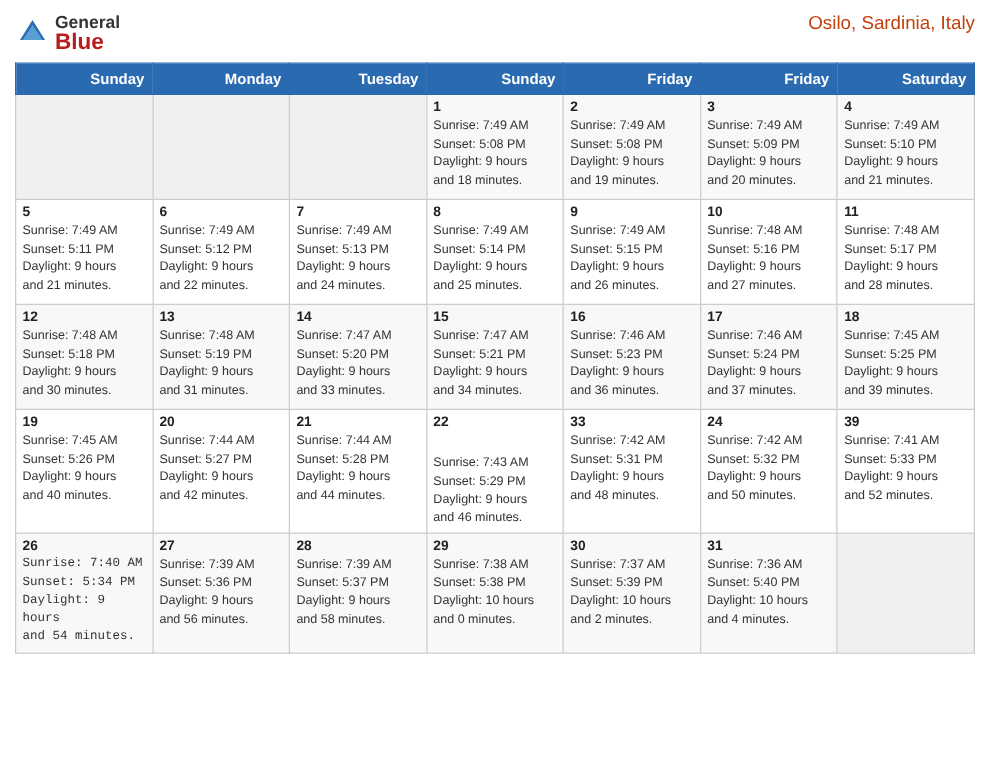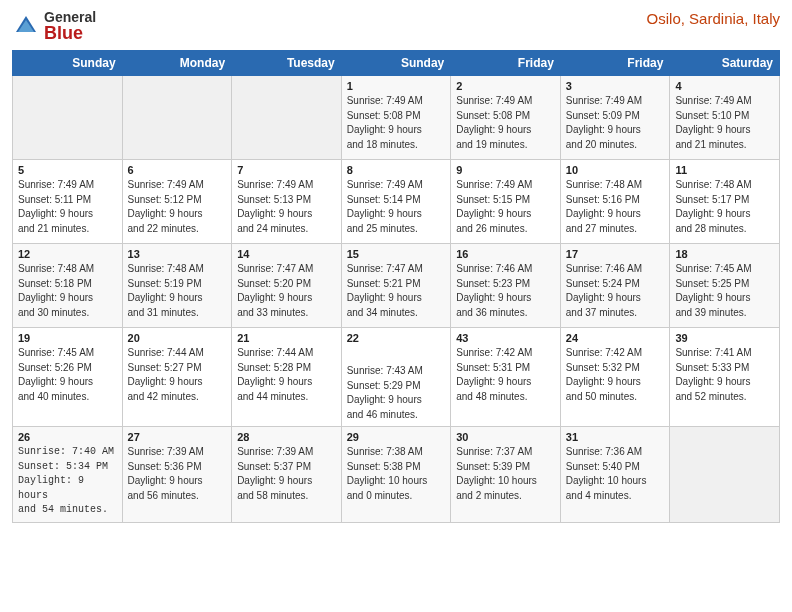--- a/index.html
+++ b/index.html
@@ -294,21 +294,21 @@
 and 44 minutes.</div>
           </td>
           <td>
             <span class="day-number">22</span>
             <div class="day-info" style="white-space: pre-line; margin-top: 20px;">Sunrise: 7:43 AM
 Sunset: 5:29 PM
 Daylight: 9 hours
 and 46 minutes.</div>
           </td>
           <td>
-            <span class="day-number">43</span>
+            <span class="day-number">33</span>
             <div class="day-info" style="white-space: pre-line;">Sunrise: 7:42 AM
 Sunset: 5:31 PM
 Daylight: 9 hours
 and 48 minutes.</div>
           </td>
           <td>
             <span class="day-number">24</span>
             <div class="day-info" style="white-space: pre-line;">Sunrise: 7:42 AM
 Sunset: 5:32 PM
 Daylight: 9 hours

